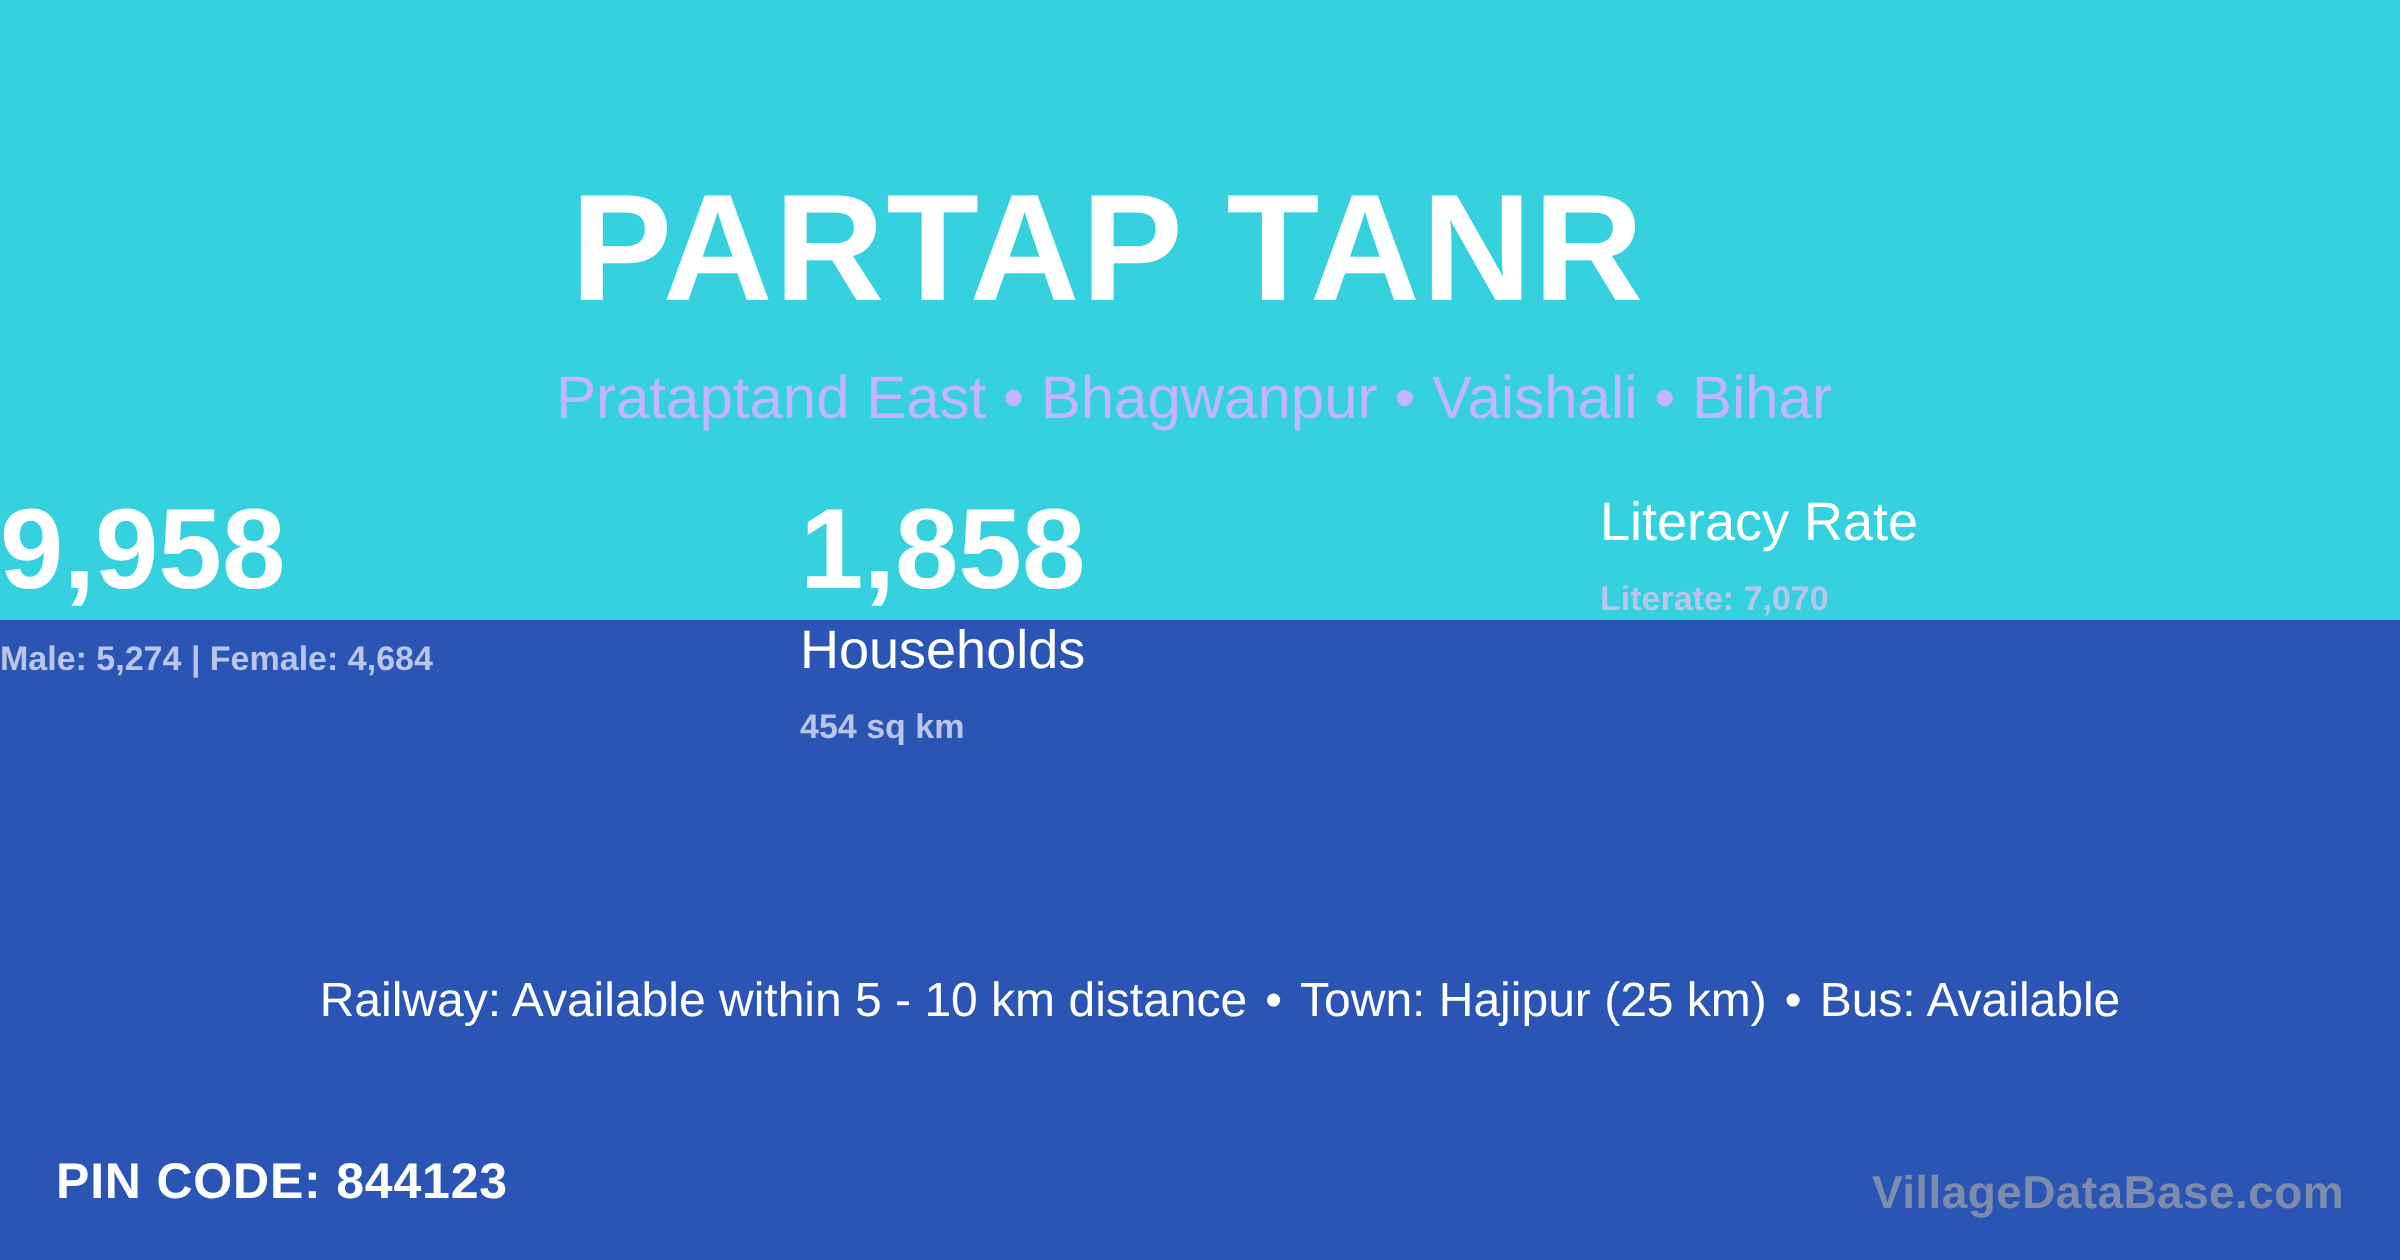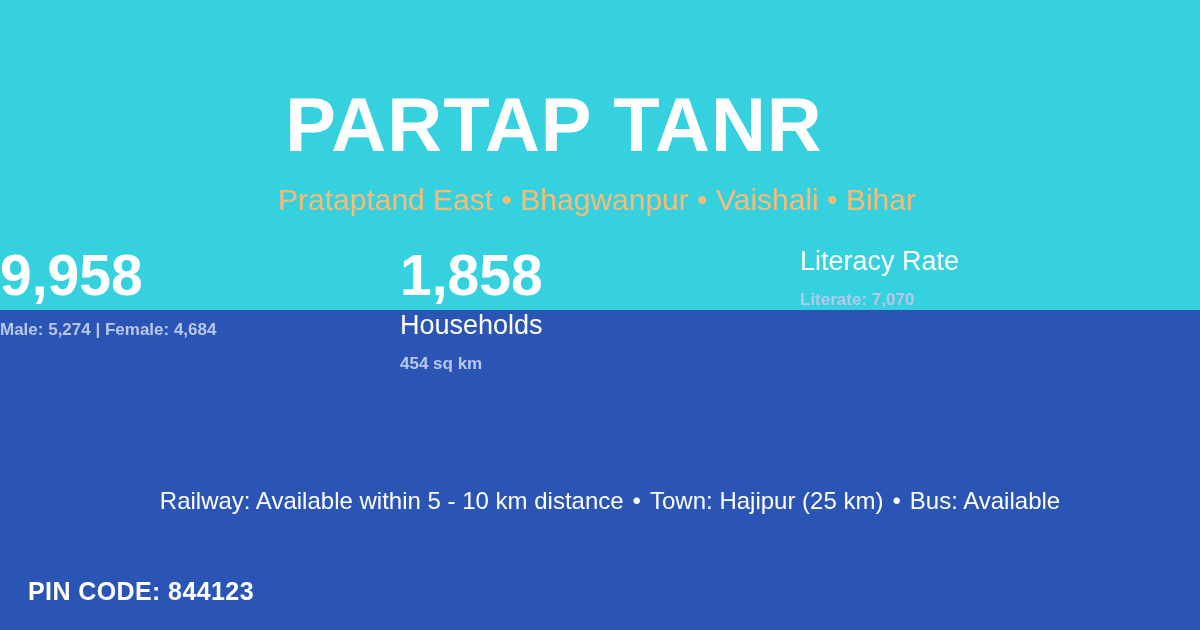--- a/index.html
+++ b/index.html
@@ -40,21 +40,21 @@
     letter-spacing: 1px;
     line-height: 86px;
     white-space: nowrap;
   }
   .subtitle {
     position: absolute;
     left: 0;
     top: 181px;
     width: 1194px;
     text-align: center;
-    color: #fdba74;
+    color: #c4b5fd;
     font-size: 30px;
     font-weight: normal;
     line-height: 38px;
     white-space: nowrap;
   }
 
   
   .stats {
     position: absolute;
     left: 0;
@@ -159,14 +159,15 @@
       <div class="stat-label">Literacy Rate</div>
       <div class="stat-sub">Literate: 7,070</div>
     </div>
 
   </div>
 
   <div class="info-row"><span>Railway: Available within 5 - 10 km distance</span><span class="sep">•</span><span>Town: Hajipur (25 km)</span><span class="sep">•</span><span>Bus: Available</span></div>
 
   <div class="pin-code">PIN CODE: 844123</div>
 
+  <div class="brand">VillageDataBase.com</div>
 
 </div>
 
 </body></html>

